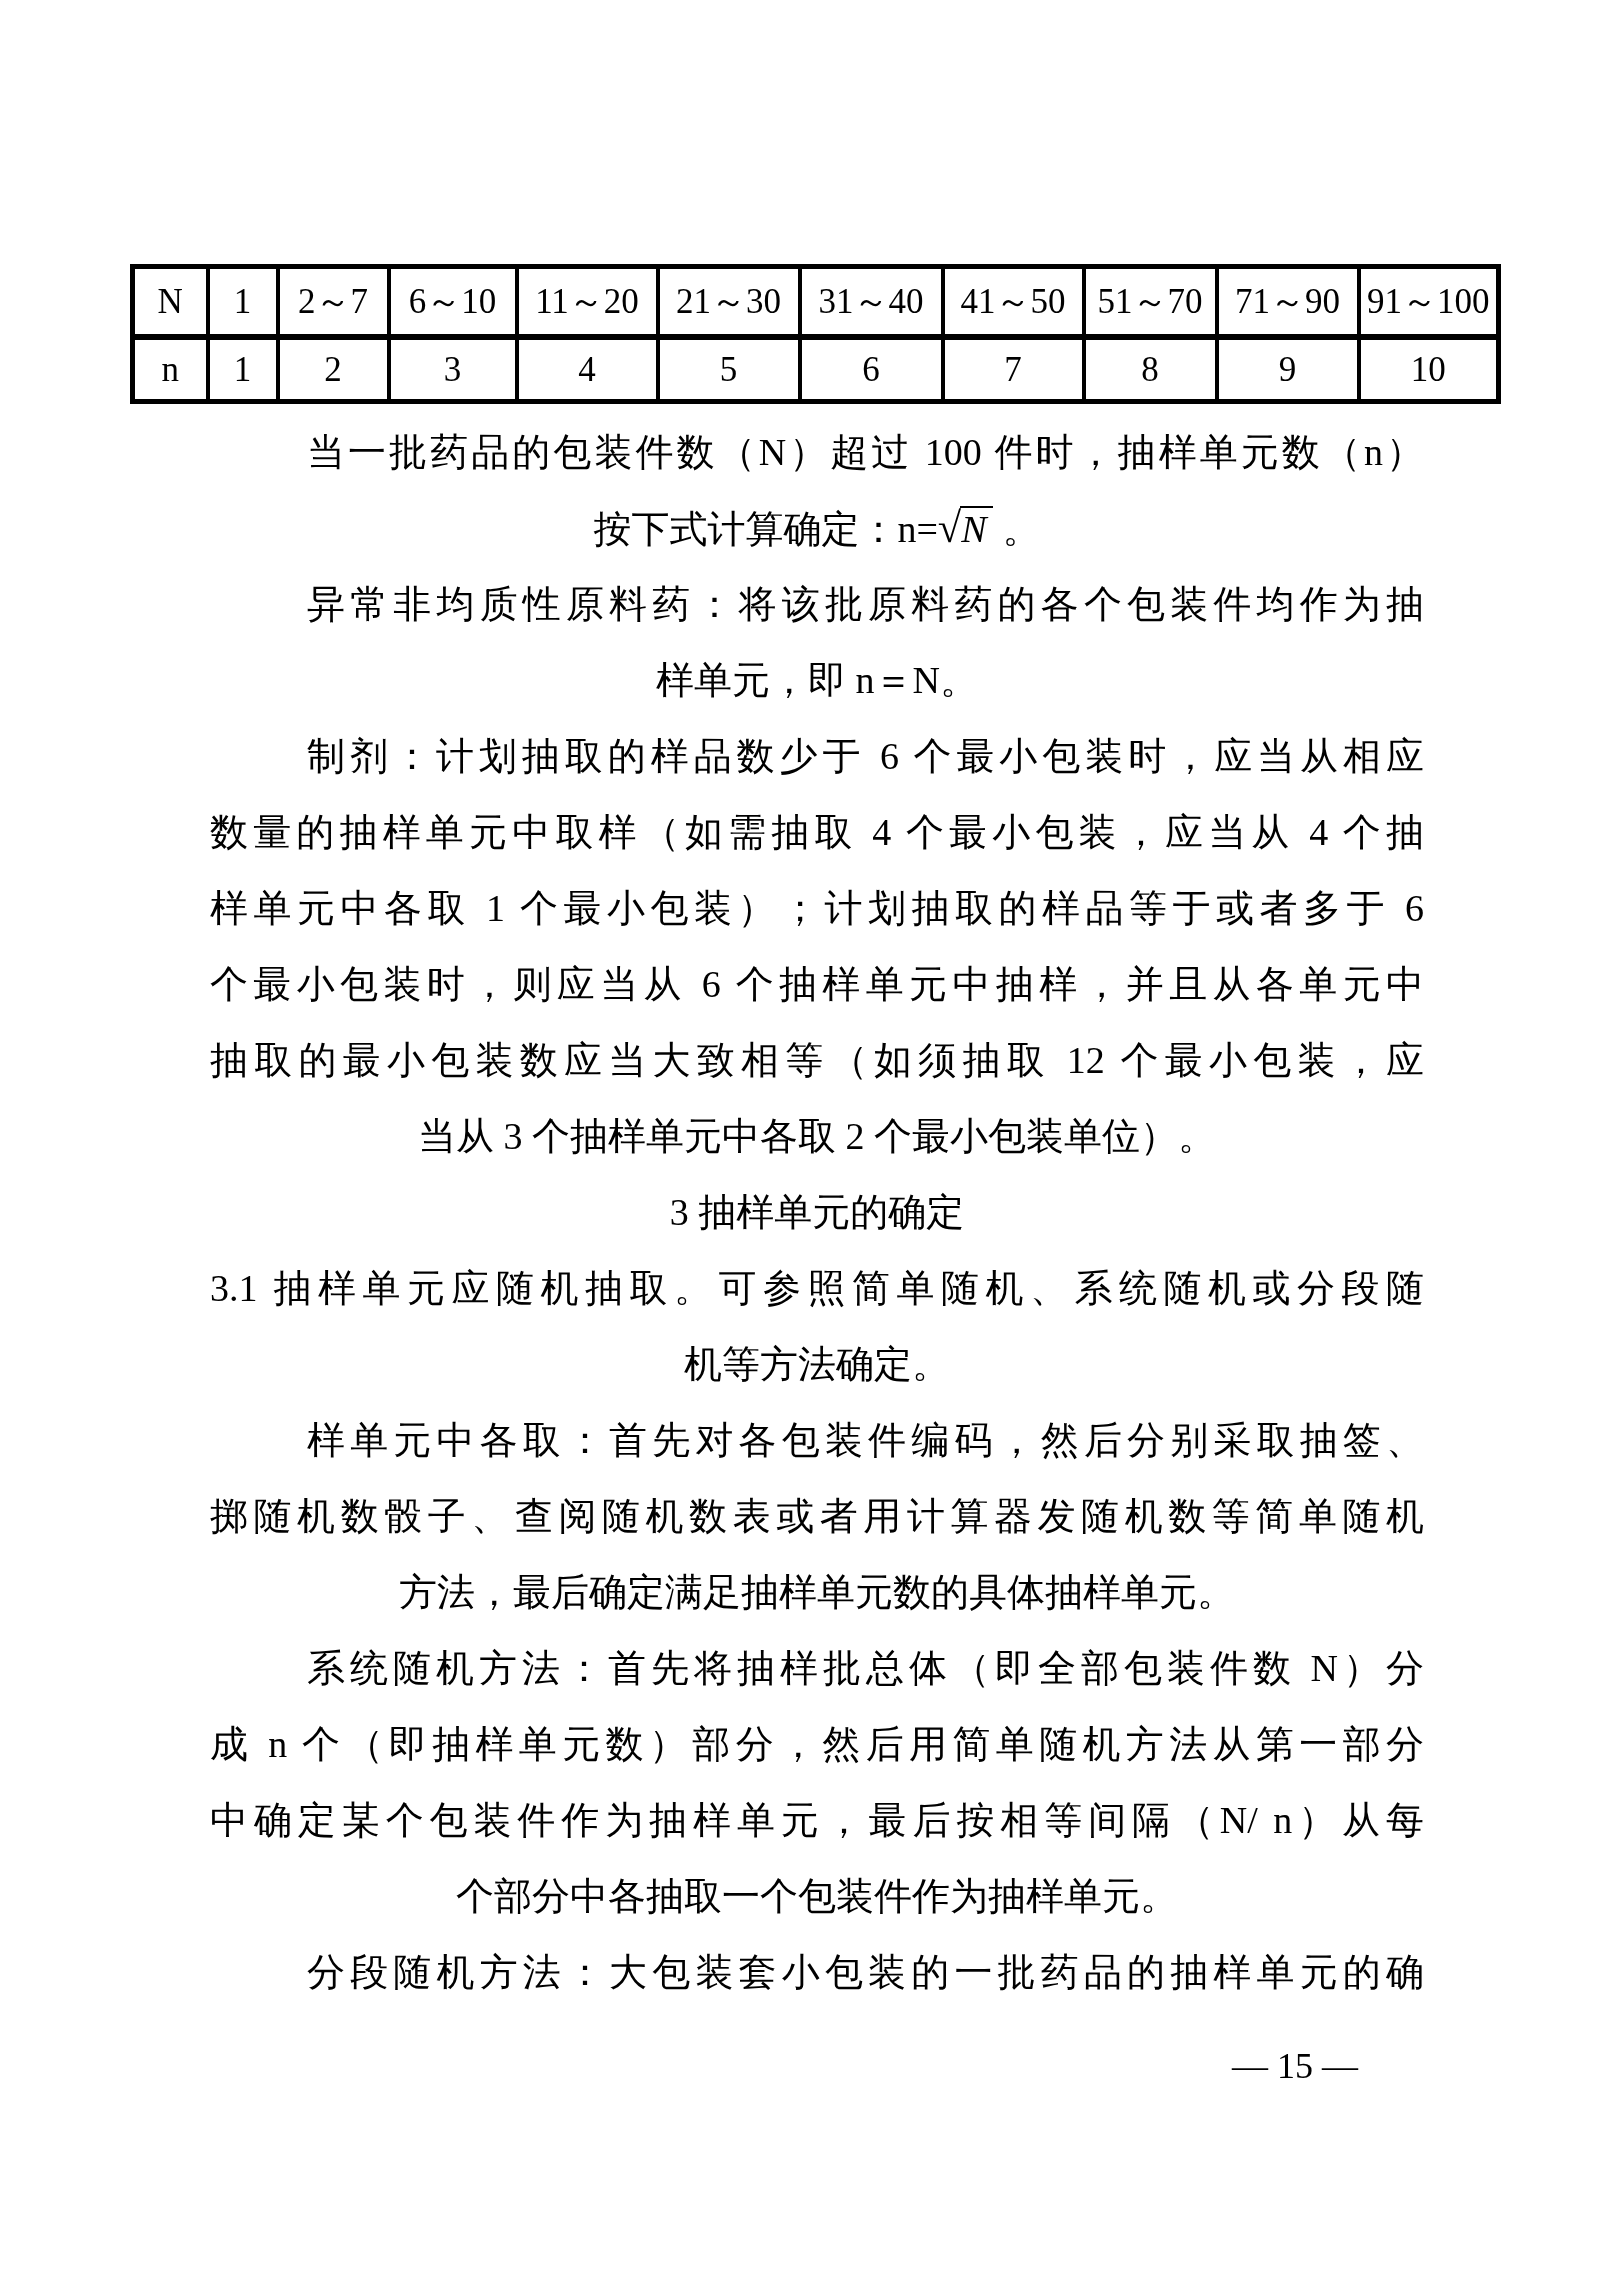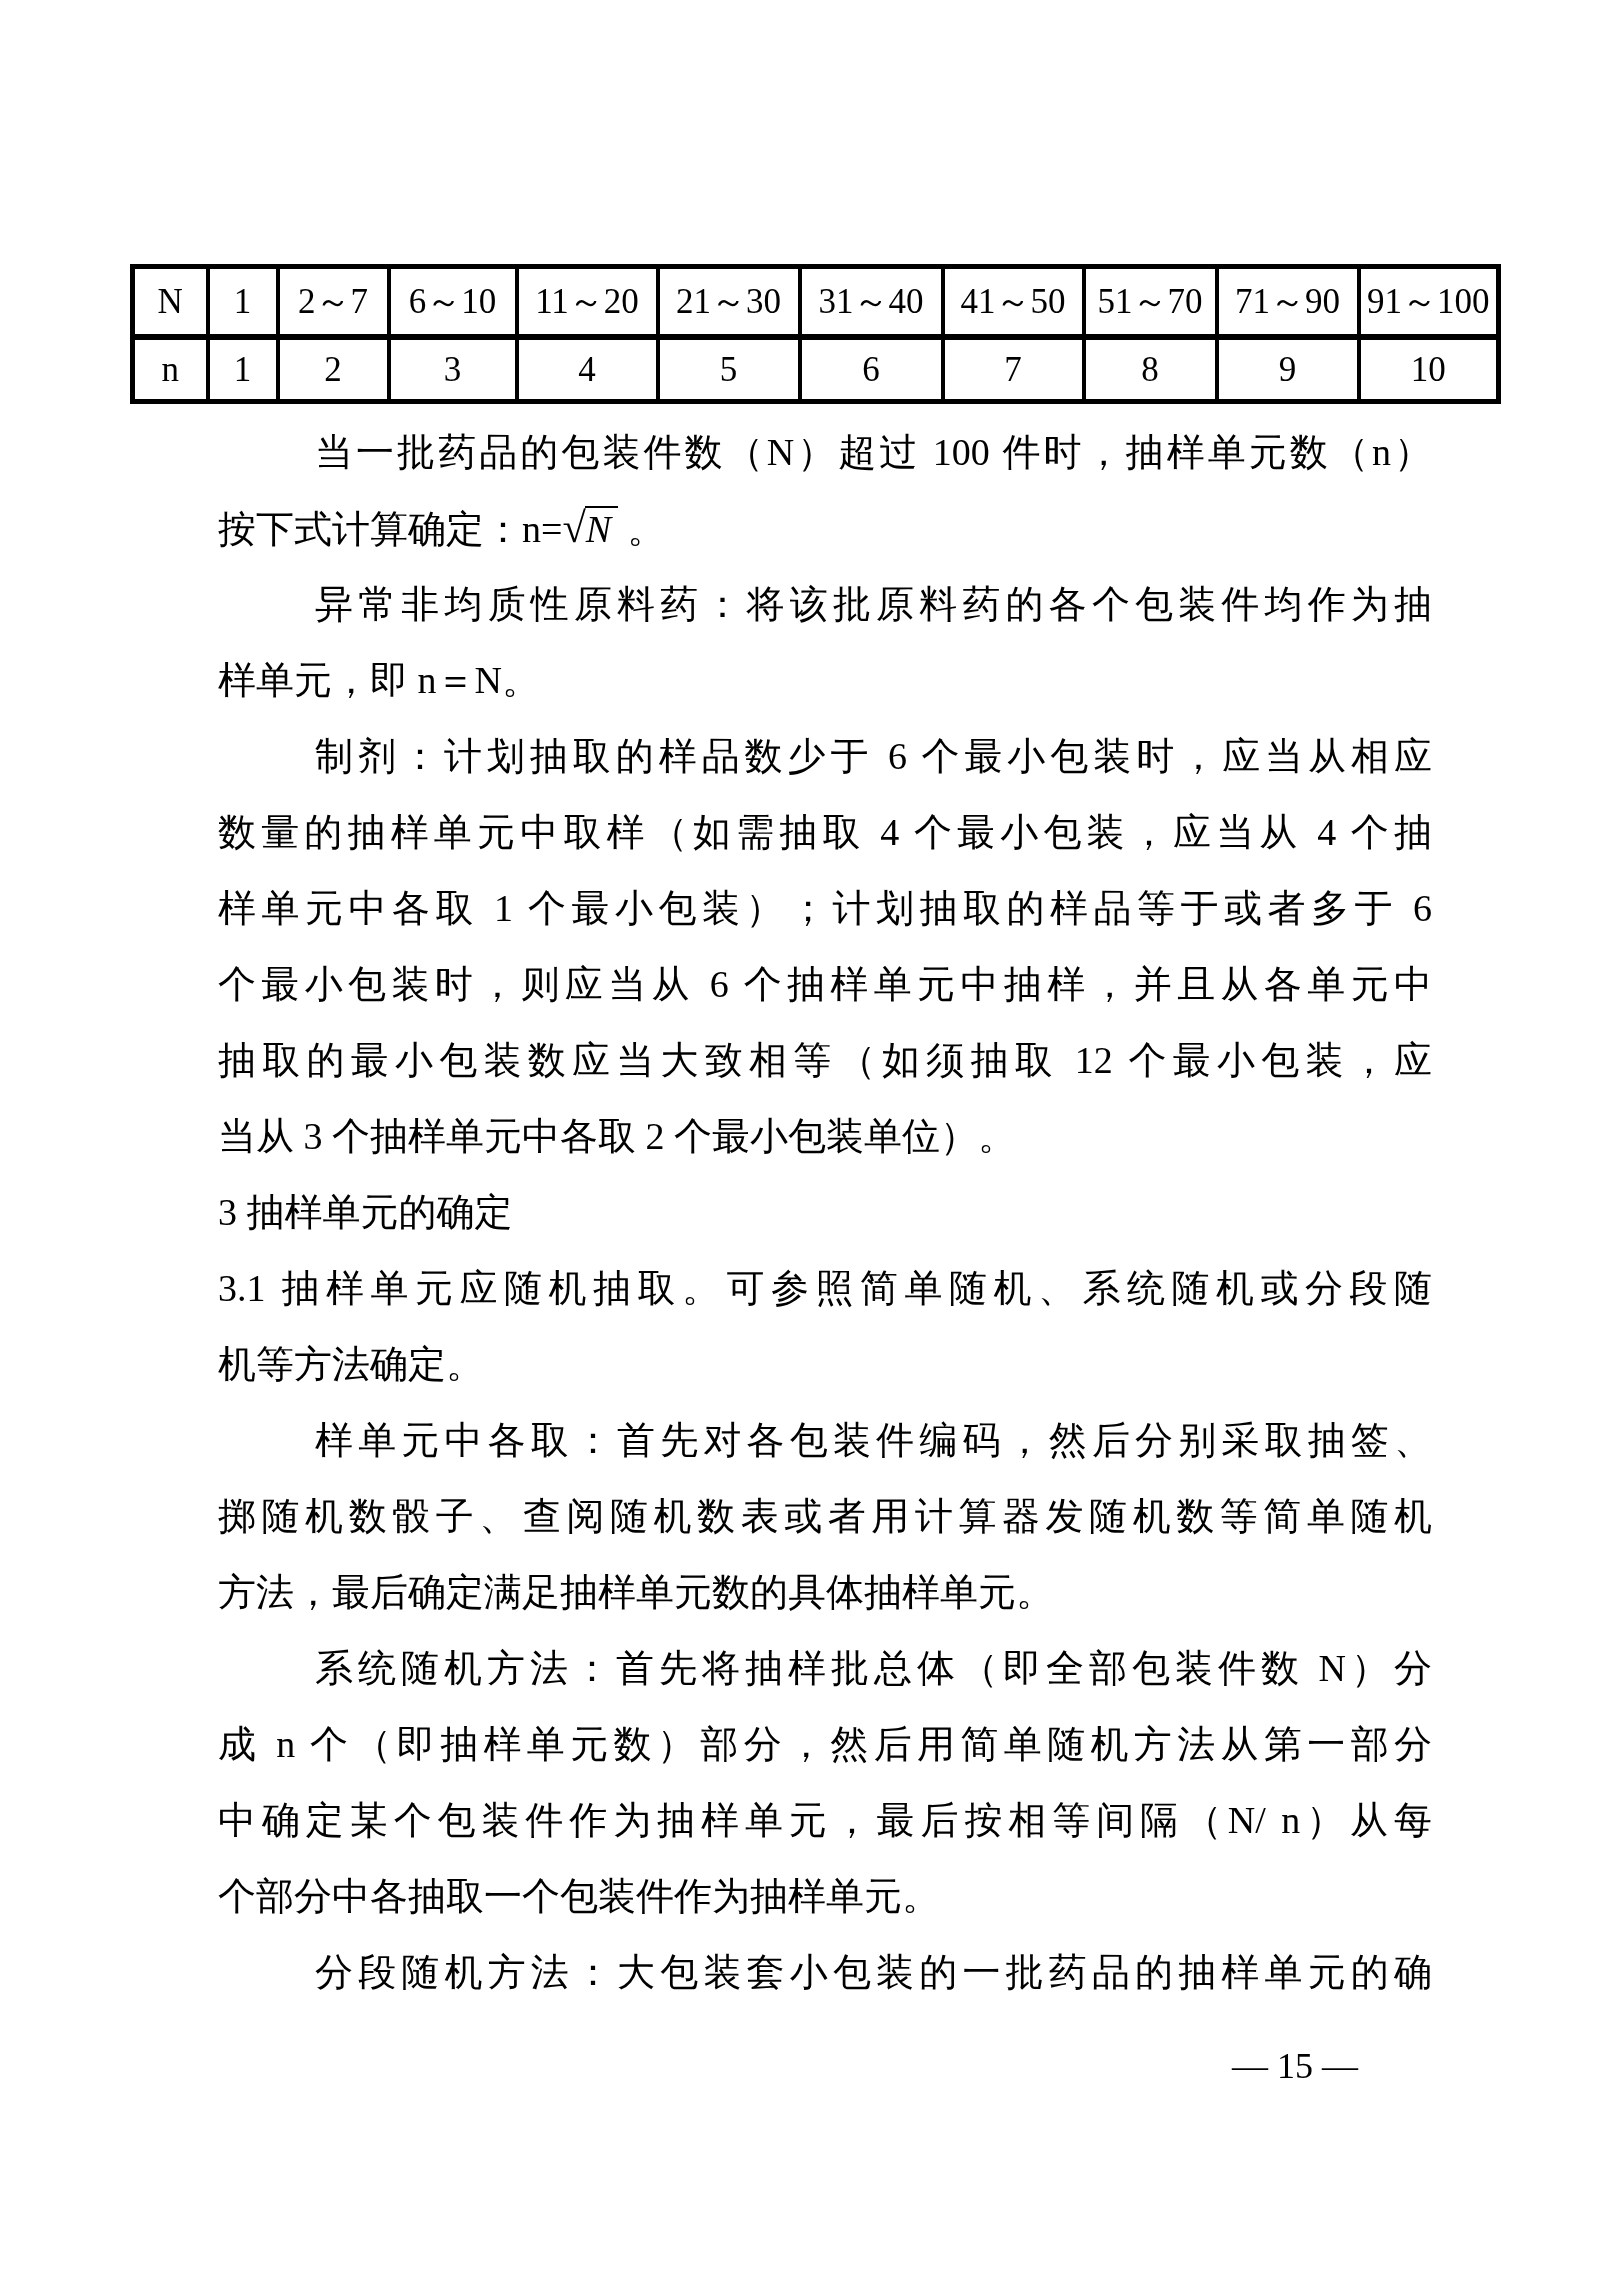--- a/index.html
+++ b/index.html
@@ -32,29 +32,30 @@
     padding: 0;
     overflow: hidden;
     white-space: nowrap;
   }
   table.nn-table tbody tr:first-child td { height: 65px; border-bottom-width: 6.5px; }
   table.nn-table tbody tr:last-child td  { height: 59px; }
 
   
   .body-text {
     position: absolute;
-    left: 218px;
+    left: 210px;
     top: 414px;
     width: 1214px;
     font-size: 38px;
     line-height: 76px;
   }
   .line {
     height: 76px;
     overflow: hidden;
+    text-align: center;
   }
   .line.indent { text-indent: 97px; }
   .line.fill {
     text-align: justify;
     text-align-last: justify;
   }
   
   .rad-sign {
     font-size: 1.12em;
     font-weight: normal;

